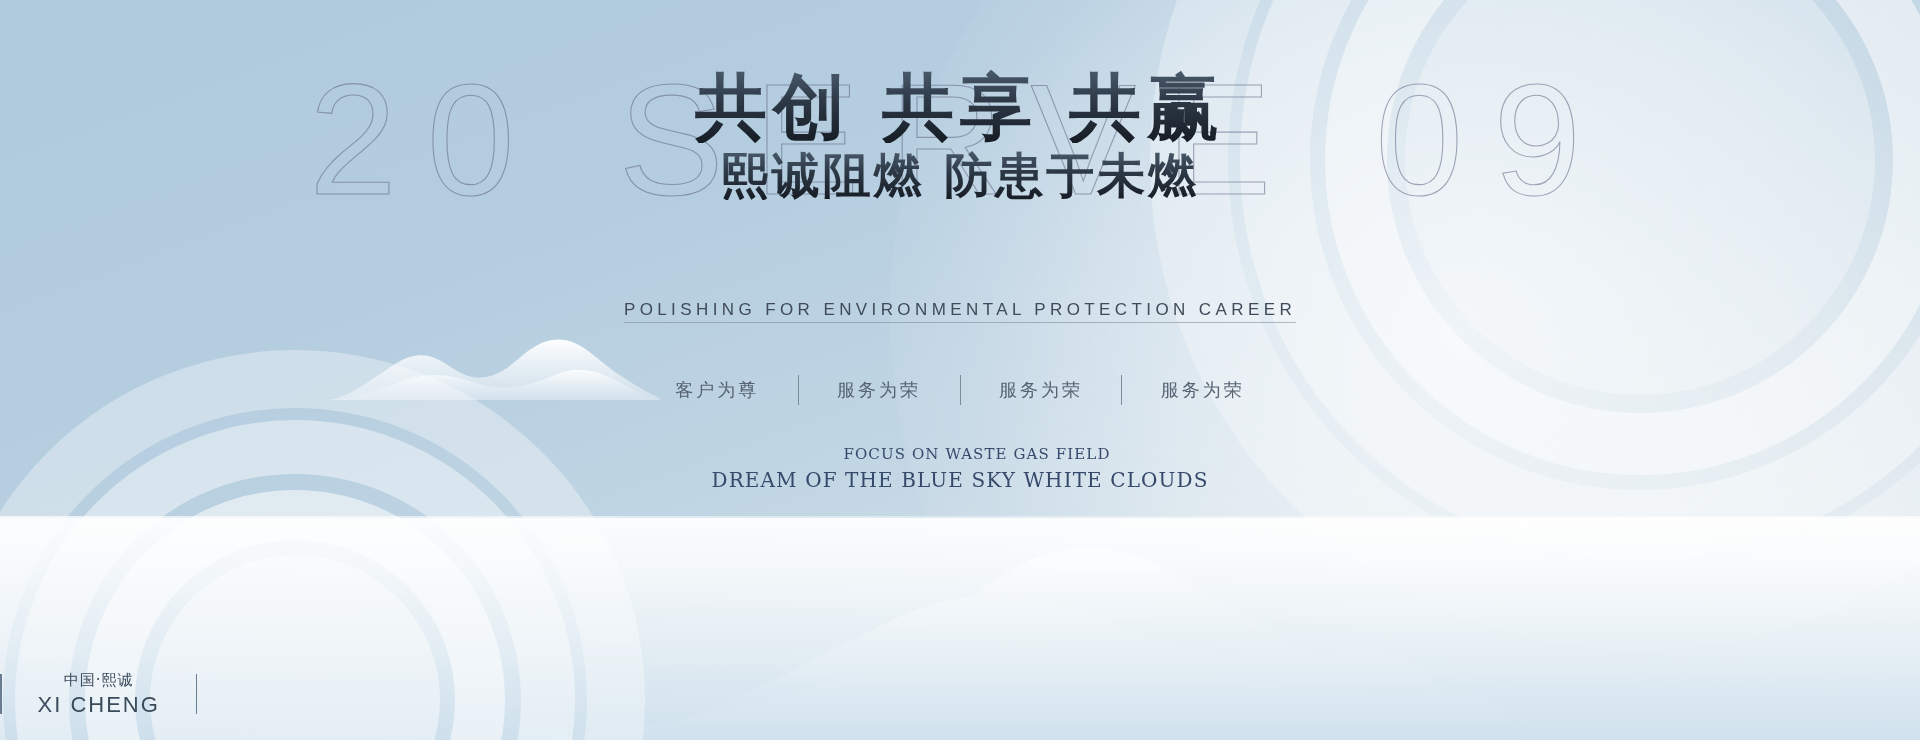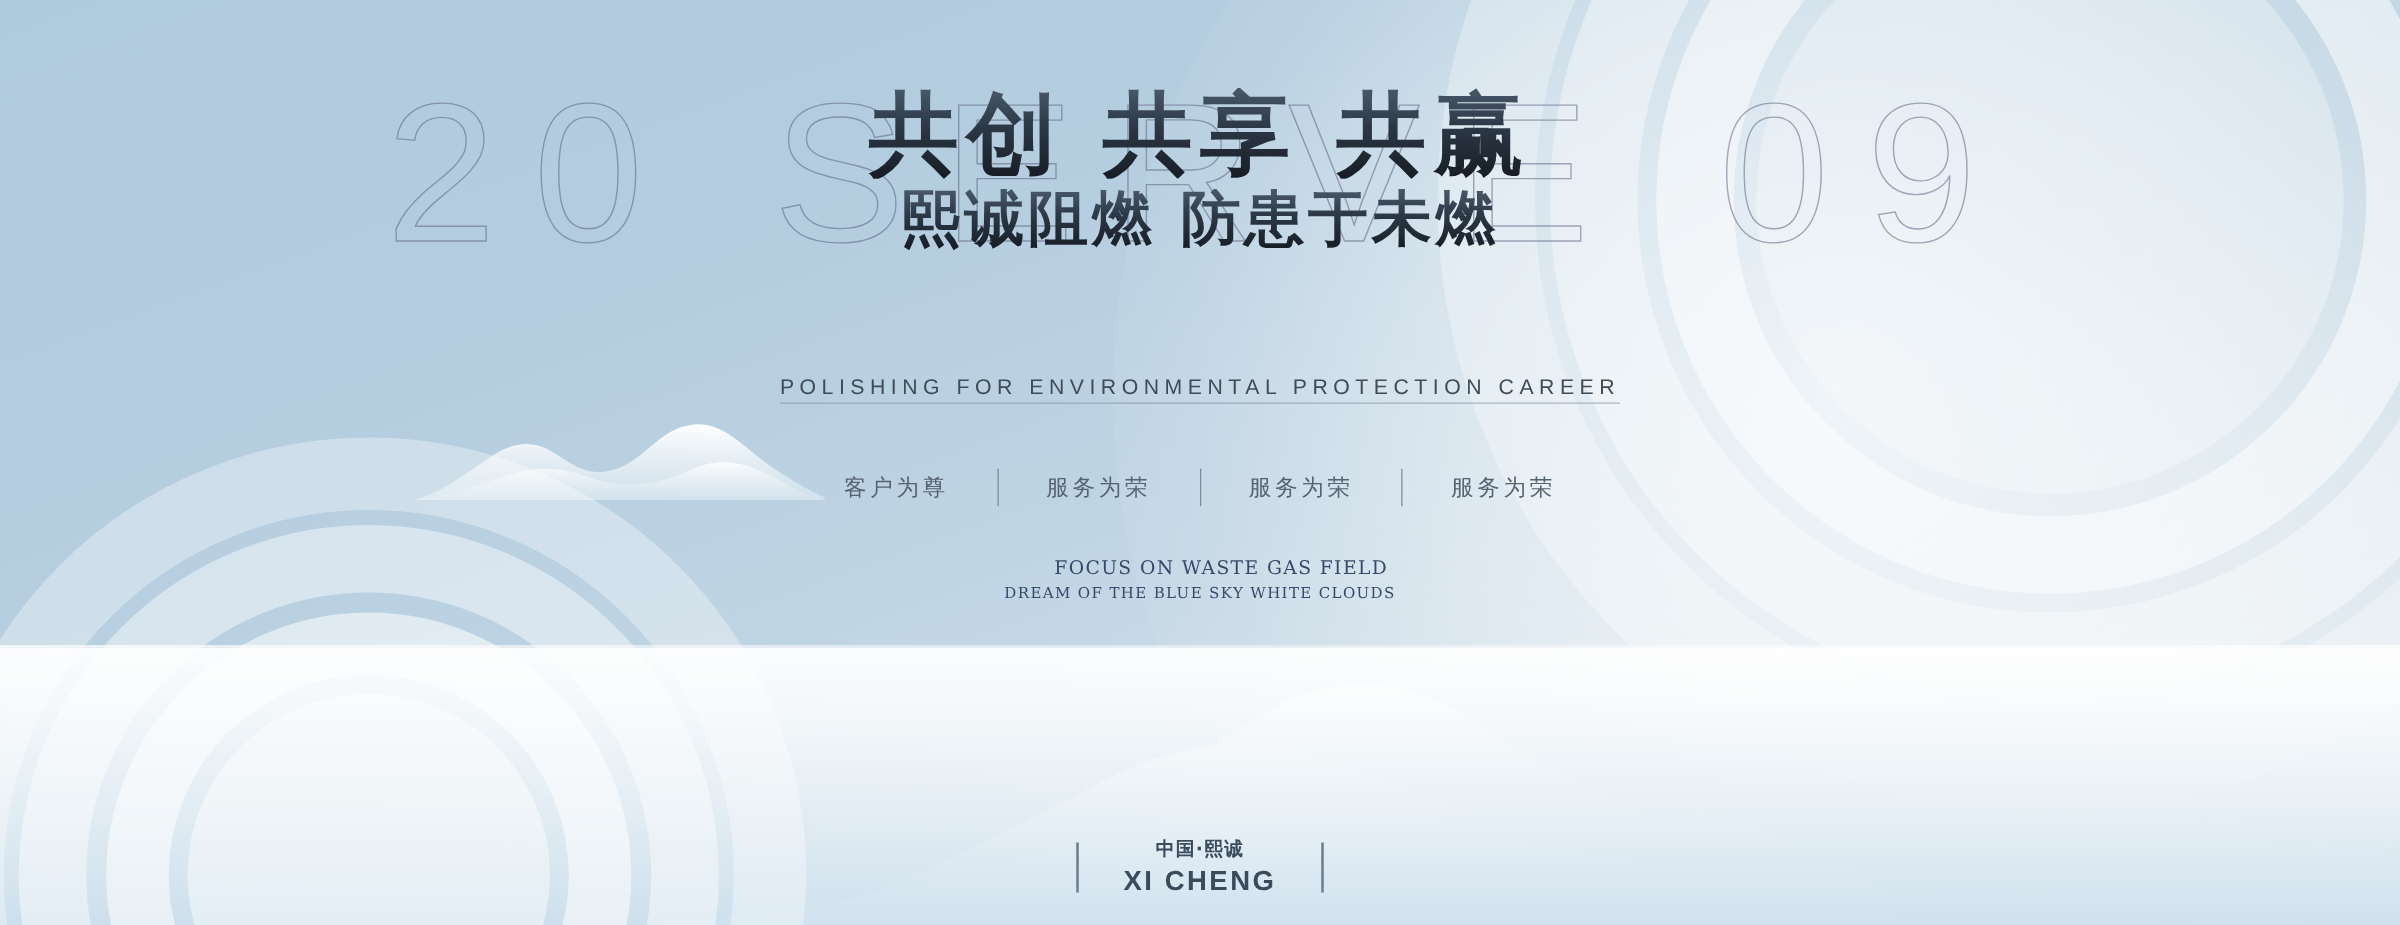--- a/index.html
+++ b/index.html
@@ -129,35 +129,34 @@
   }
 
   
   .serif-block {
     position:absolute; left:0; right:0; top:444px; text-align:center;
     font-family:"DejaVu Serif", "Liberation Serif", serif;
     color:#37496b;
     letter-spacing:1.1px;
   }
   .serif-block .s1 { font-size:15px; line-height:1.45;margin-left:34px; }
-  .serif-block .s2 { font-size:12px; line-height:1.45; }
+  .serif-block .s2 { font-size:20px; line-height:1.45; }
 
   
   .waves { position:absolute; left:0; right:0; bottom:0; height:420px; pointer-events:none; }
   .waves svg { position:absolute; left:0; bottom:0; width:1920px; height:420px; }
 
   
   .mtn-left { position:absolute; left:330px; top:330px; width:330px; height:70px; pointer-events:none; }
 
   
   .logo {
     position:absolute; left:0; right:0; bottom:20px;
-    display:flex; align-items:center; justify-content:center;
+    display:flex; align-items:center; justify-content:flex-start;
     gap:36px;
-    font-weight:bold;
   }
   .logo .bar { width:1.5px; height:40px; background:#6a7d90; }
   .logo .txt { text-align:center; color:#3a4b5c; line-height:1.35; }
   .logo .cn { font-family:"DejaVu Sans","Liberation Sans",sans-serif; font-size:15px; letter-spacing:1px; }
   .logo .en { font-family:"Liberation Sans", sans-serif; font-size:22px; letter-spacing:2px; }
 </style>
 </head>
 <body>
 
 <div class="banner">

